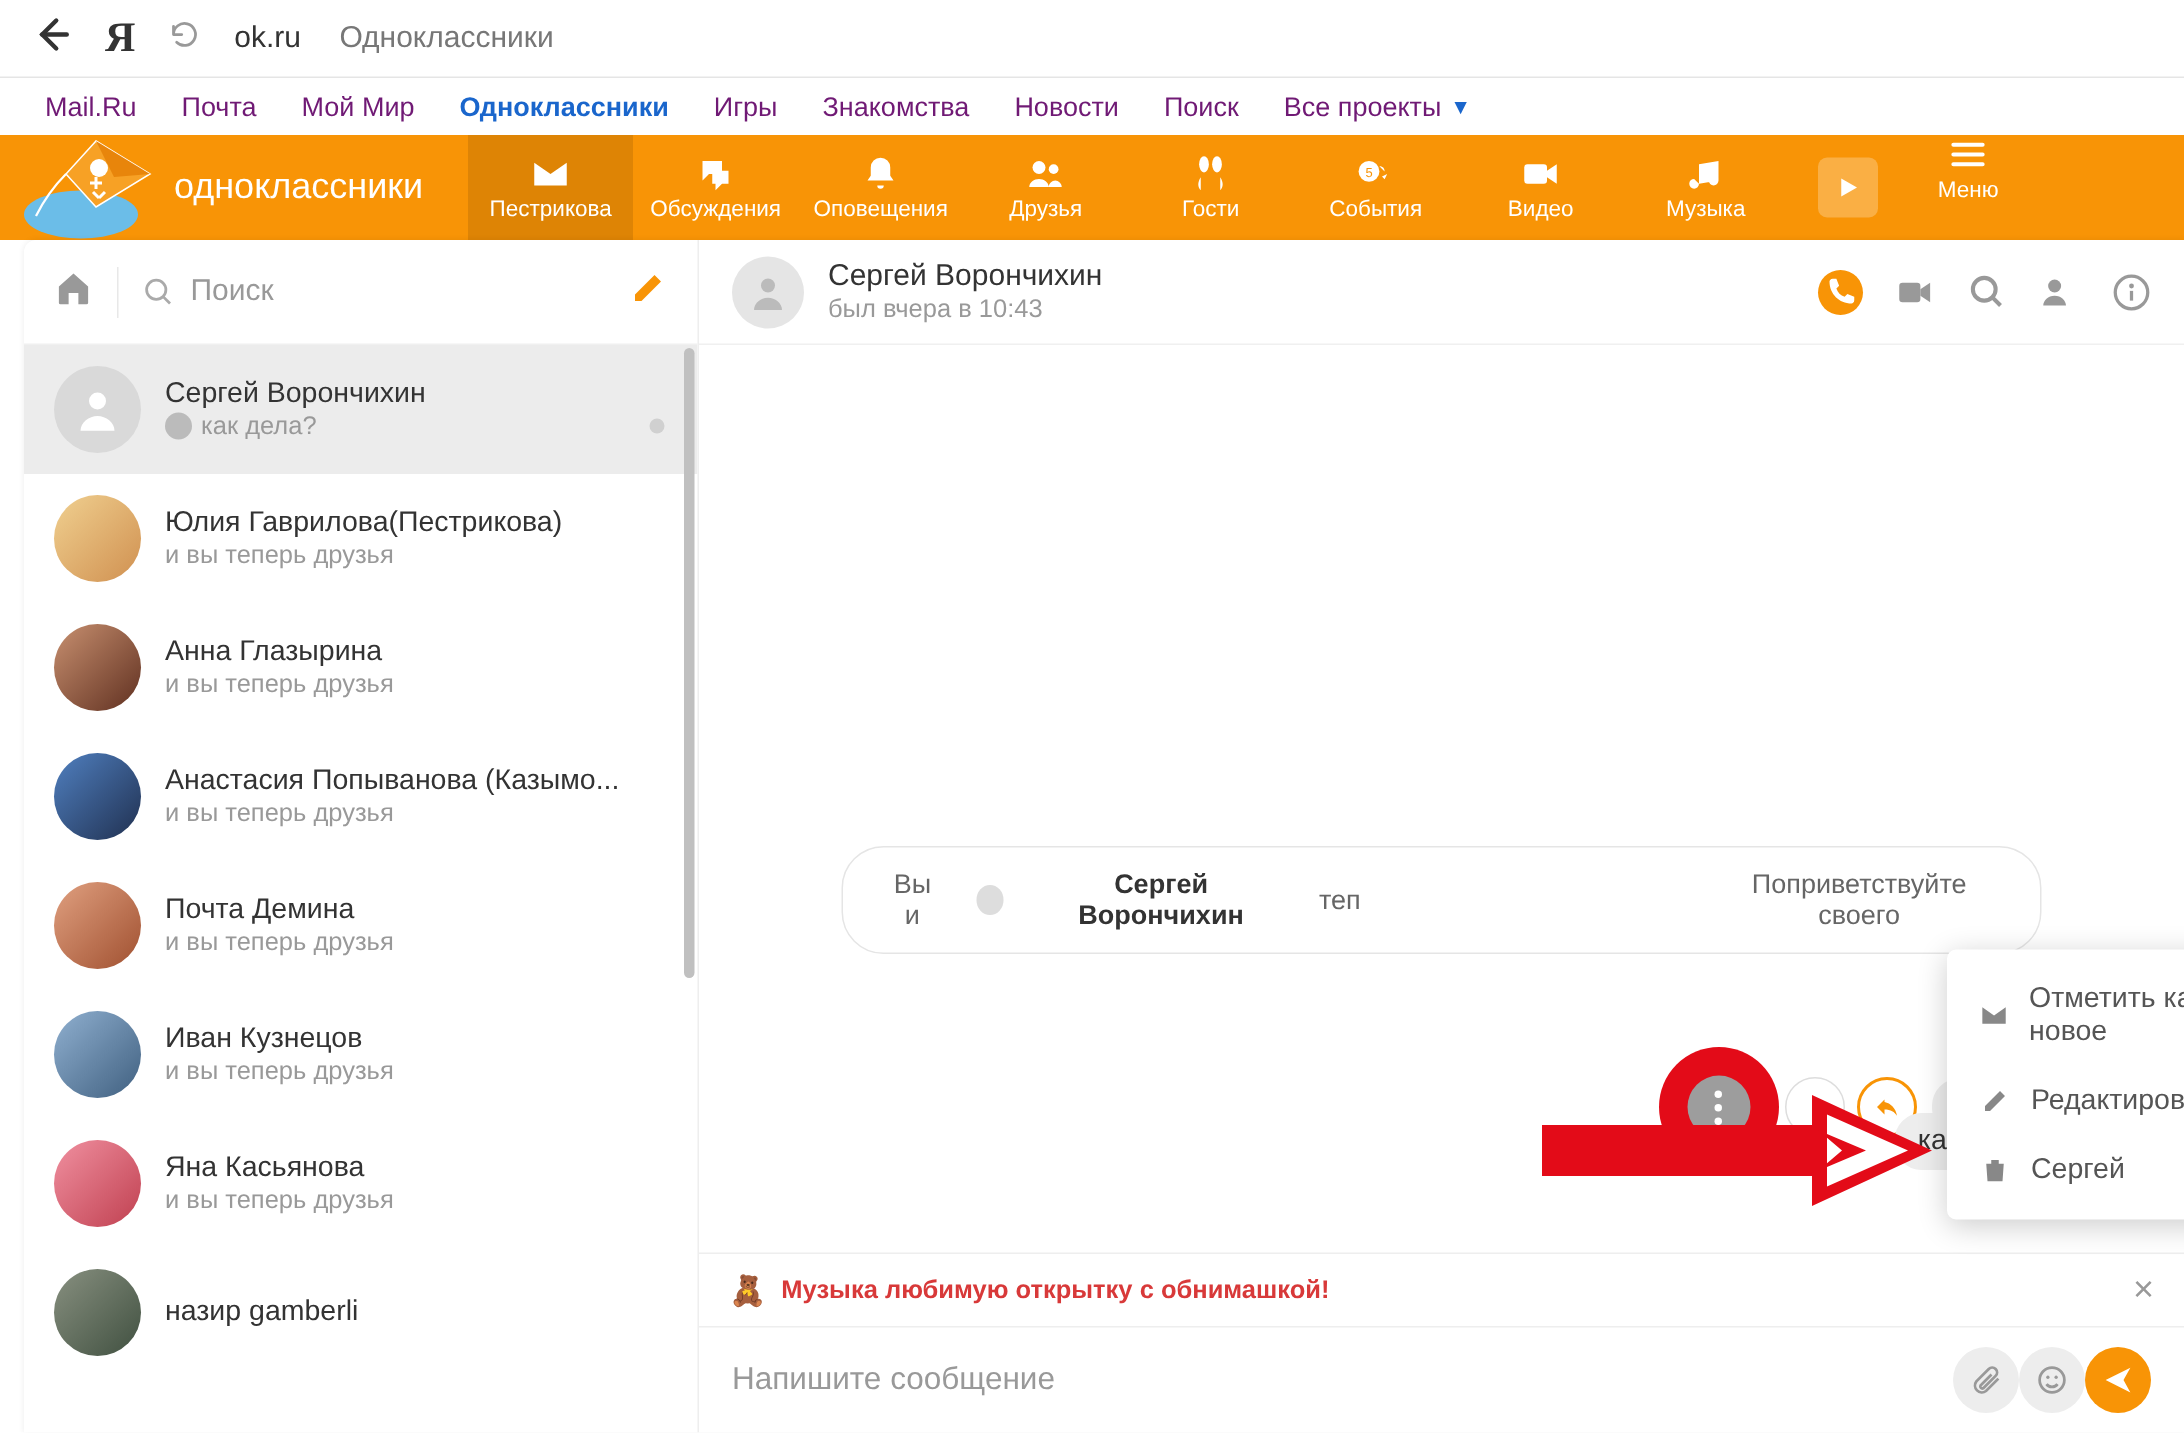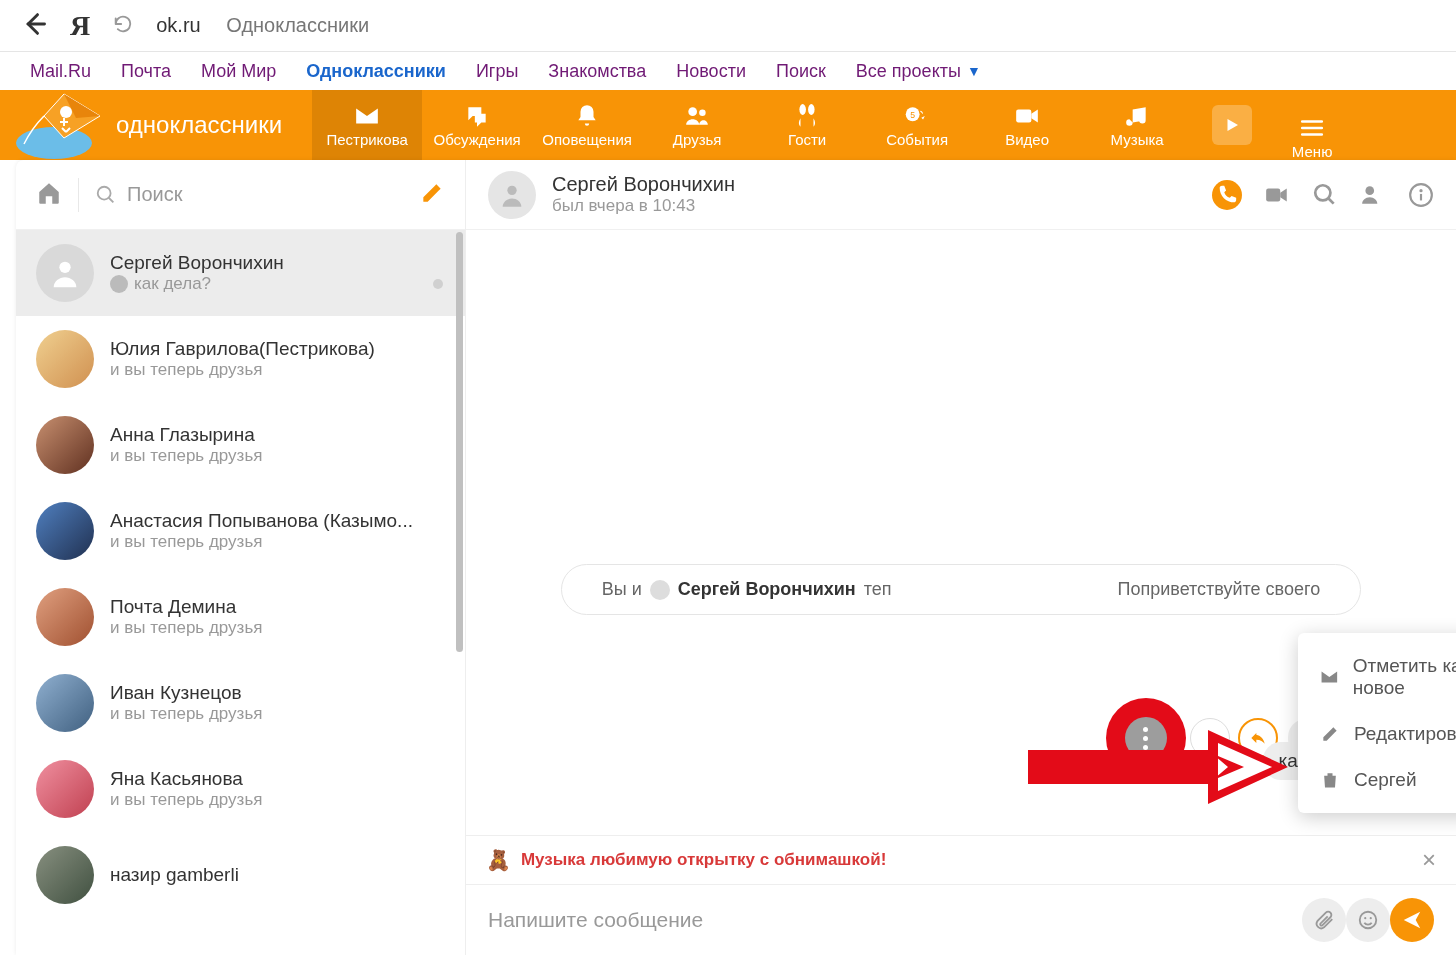--- a/index.html
+++ b/index.html
@@ -23,21 +23,21 @@
 
 .ok-nav { height:70px; background:#f89406; display:flex; align-items:stretch; color:#fff; padding:0 20px 0 10px; }
 .ok-logo { display:flex; align-items:center; gap:6px; padding:0 10px; }
 .ok-logo .kite { position:relative; width:90px; height:70px; }
 .ok-logo .word { font-size:24px; font-weight:500; }
 .ok-nav .tabs { display:flex; align-items:stretch; margin-left:20px; }
 .ok-nav .tab { width:110px; display:flex; flex-direction:column; align-items:center; justify-content:center; cursor:pointer; font-size:15px; gap:2px; }
 .ok-nav .tab.active { background:rgba(0,0,0,0.1); }
 .ok-nav .tab svg { width:26px; height:26px; fill:#fff; }
 .ok-nav .play { width:40px; height:40px; border-radius:6px; background:rgba(255,255,255,0.25); margin:auto 20px; display:flex; align-items:center; justify-content:center; }
-.ok-nav .menu-tab { width:80px; display:flex; flex-direction:column; align-items:center; justify-content:flex-end; cursor:pointer; font-size:15px; gap:2px; }
+.ok-nav .menu-tab { width:80px; display:flex; flex-direction:column; align-items:center; justify-content:flex-start; cursor:pointer; font-size:15px; gap:2px; }
 
 
 .main { position:absolute; top:160px; left:16px; right:0; bottom:0; display:flex; border-radius:8px 0 0 0; box-shadow:0 0 4px rgba(0,0,0,0.08); background:#fff; }
 .sidebar { width:450px; border-right:1px solid #eee; display:flex; flex-direction:column; position:relative; }
 .sidebar-top { height:70px; display:flex; align-items:center; padding:0 20px; gap:16px; border-bottom:1px solid #f0f0f0; }
 .sidebar-top .home svg, .sidebar-top .compose svg { width:26px; height:26px; fill:#999; }
 .sidebar-top .compose svg { fill:#f89406; }
 .sidebar-top .sep { width:1px; height:34px; background:#e8e8e8; }
 .sidebar-top .search { display:flex; align-items:center; gap:10px; color:#999; font-size:20px; cursor:text; flex:1; }
 .sidebar-top .search svg { width:22px; height:22px; fill:#aaa; }
@@ -70,21 +70,21 @@
 .chat-header .av { width:48px; height:48px; border-radius:50%; background:#e5e5e5; display:flex; align-items:center; justify-content:center; }
 .chat-header .av svg { width:28px; height:28px; fill:#bbb; }
 .chat-header .who .name { font-size:20px; color:#333; }
 .chat-header .who .status { font-size:17px; color:#999; }
 .chat-header .actions { margin-left:auto; display:flex; gap:22px; align-items:center; }
 .chat-header .actions .ic { width:26px; height:26px; fill:#999; cursor:pointer; }
 .chat-header .actions .ic.call { fill:#f89406; background:#f89406; border-radius:50%; padding:4px; width:30px; height:30px; }
 .chat-header .actions .ic.call path { fill:#fff; }
 
 .chat-body { flex:1; position:relative; padding:20px; }
-.friend-pill { position:absolute; left:50%; transform:translateX(-50%); top:334px; width:800px; border:1px solid #e5e5e5; border-radius:28px; padding:14px 28px; font-size:18px; color:#666; text-align:center; display:flex; align-items:center; justify-content:center; gap:8px; }
+.friend-pill { position:absolute; left:50%; transform:translateX(-50%); top:334px; width:800px; border:1px solid #e5e5e5; border-radius:28px; padding:14px 28px; font-size:18px; color:#666; text-align:center; display:flex; align-items:center; justify-content:center; gap:24px; }
 .friend-pill b { color:#333; }
 .friend-pill .mini { width:20px; height:20px; border-radius:50%; background:#ddd; display:inline-block; }
 
 .msg-row { position:absolute; right:26px; display:flex; align-items:center; gap:10px; }
 .msg-row.m1 { top:468px; }
 .msg-row.m2 { top:512px; }
 .bubble { background:#ededed; border-radius:18px; padding:8px 16px; font-size:19px; color:#333; }
 .ts { font-size:15px; color:#aaa; padding-right:4px; }
 .msg-actions { display:flex; gap:8px; align-items:center; }
 .circ { width:40px; height:40px; border-radius:50%; display:flex; align-items:center; justify-content:center; cursor:pointer; }

